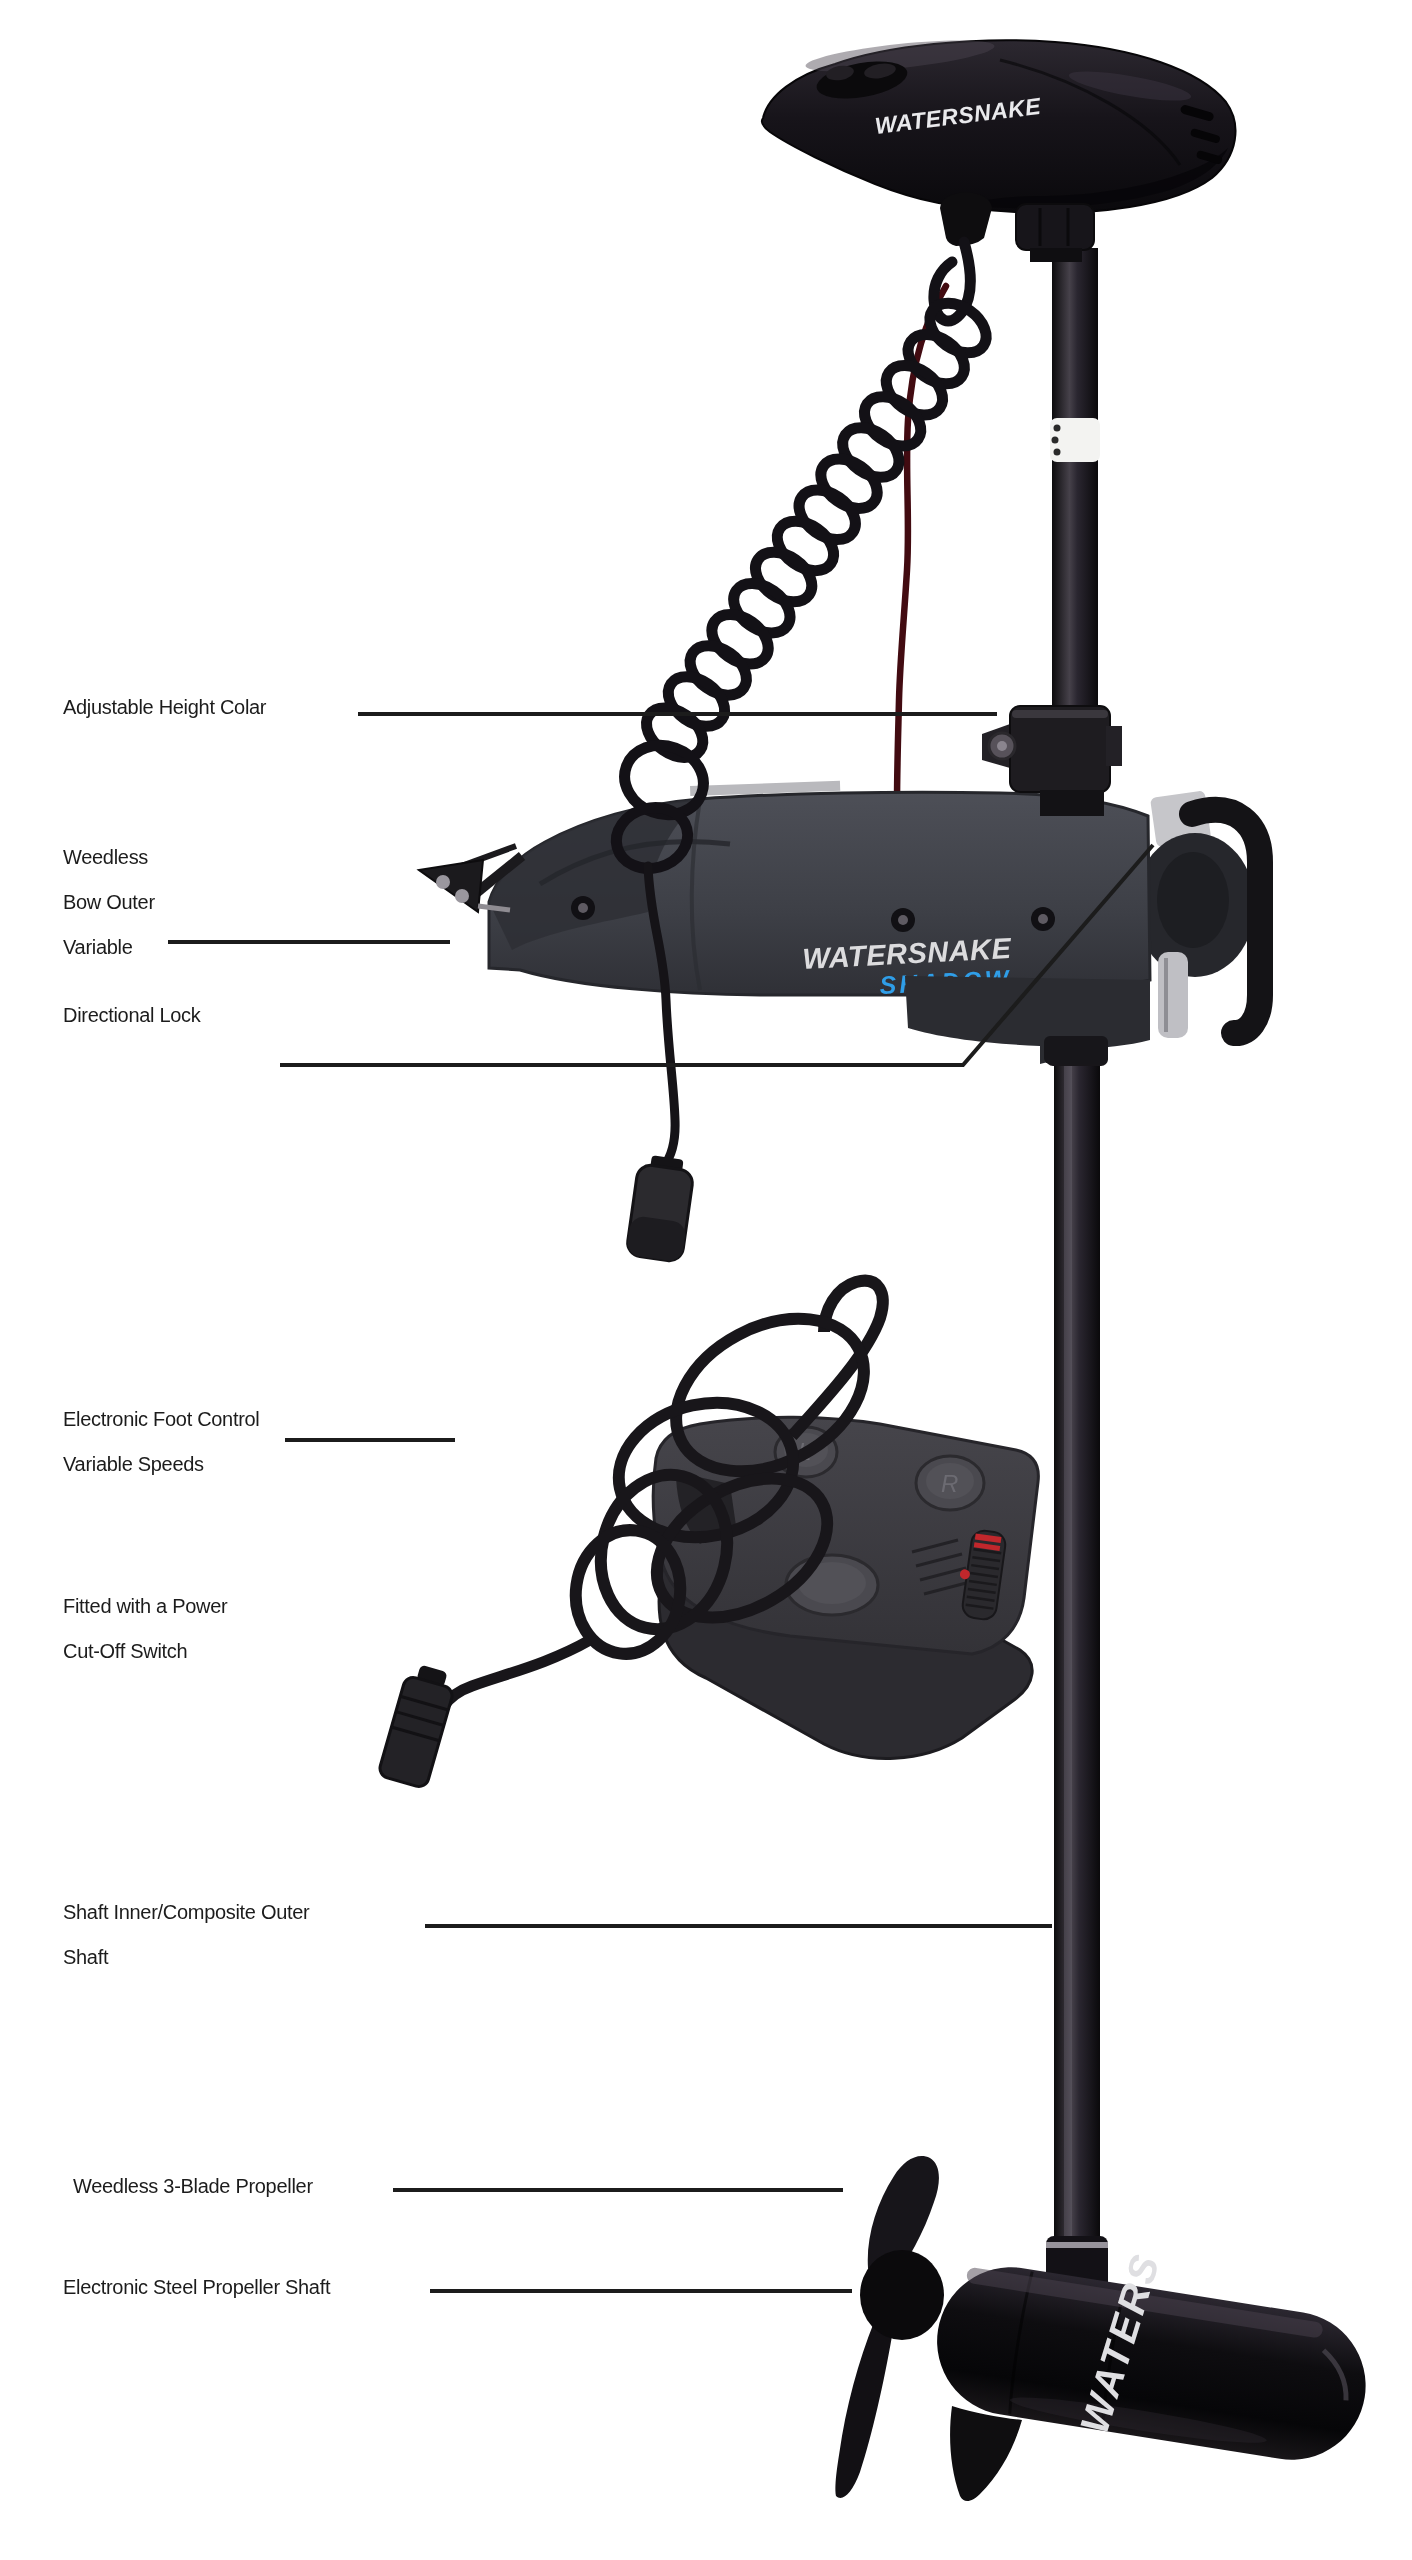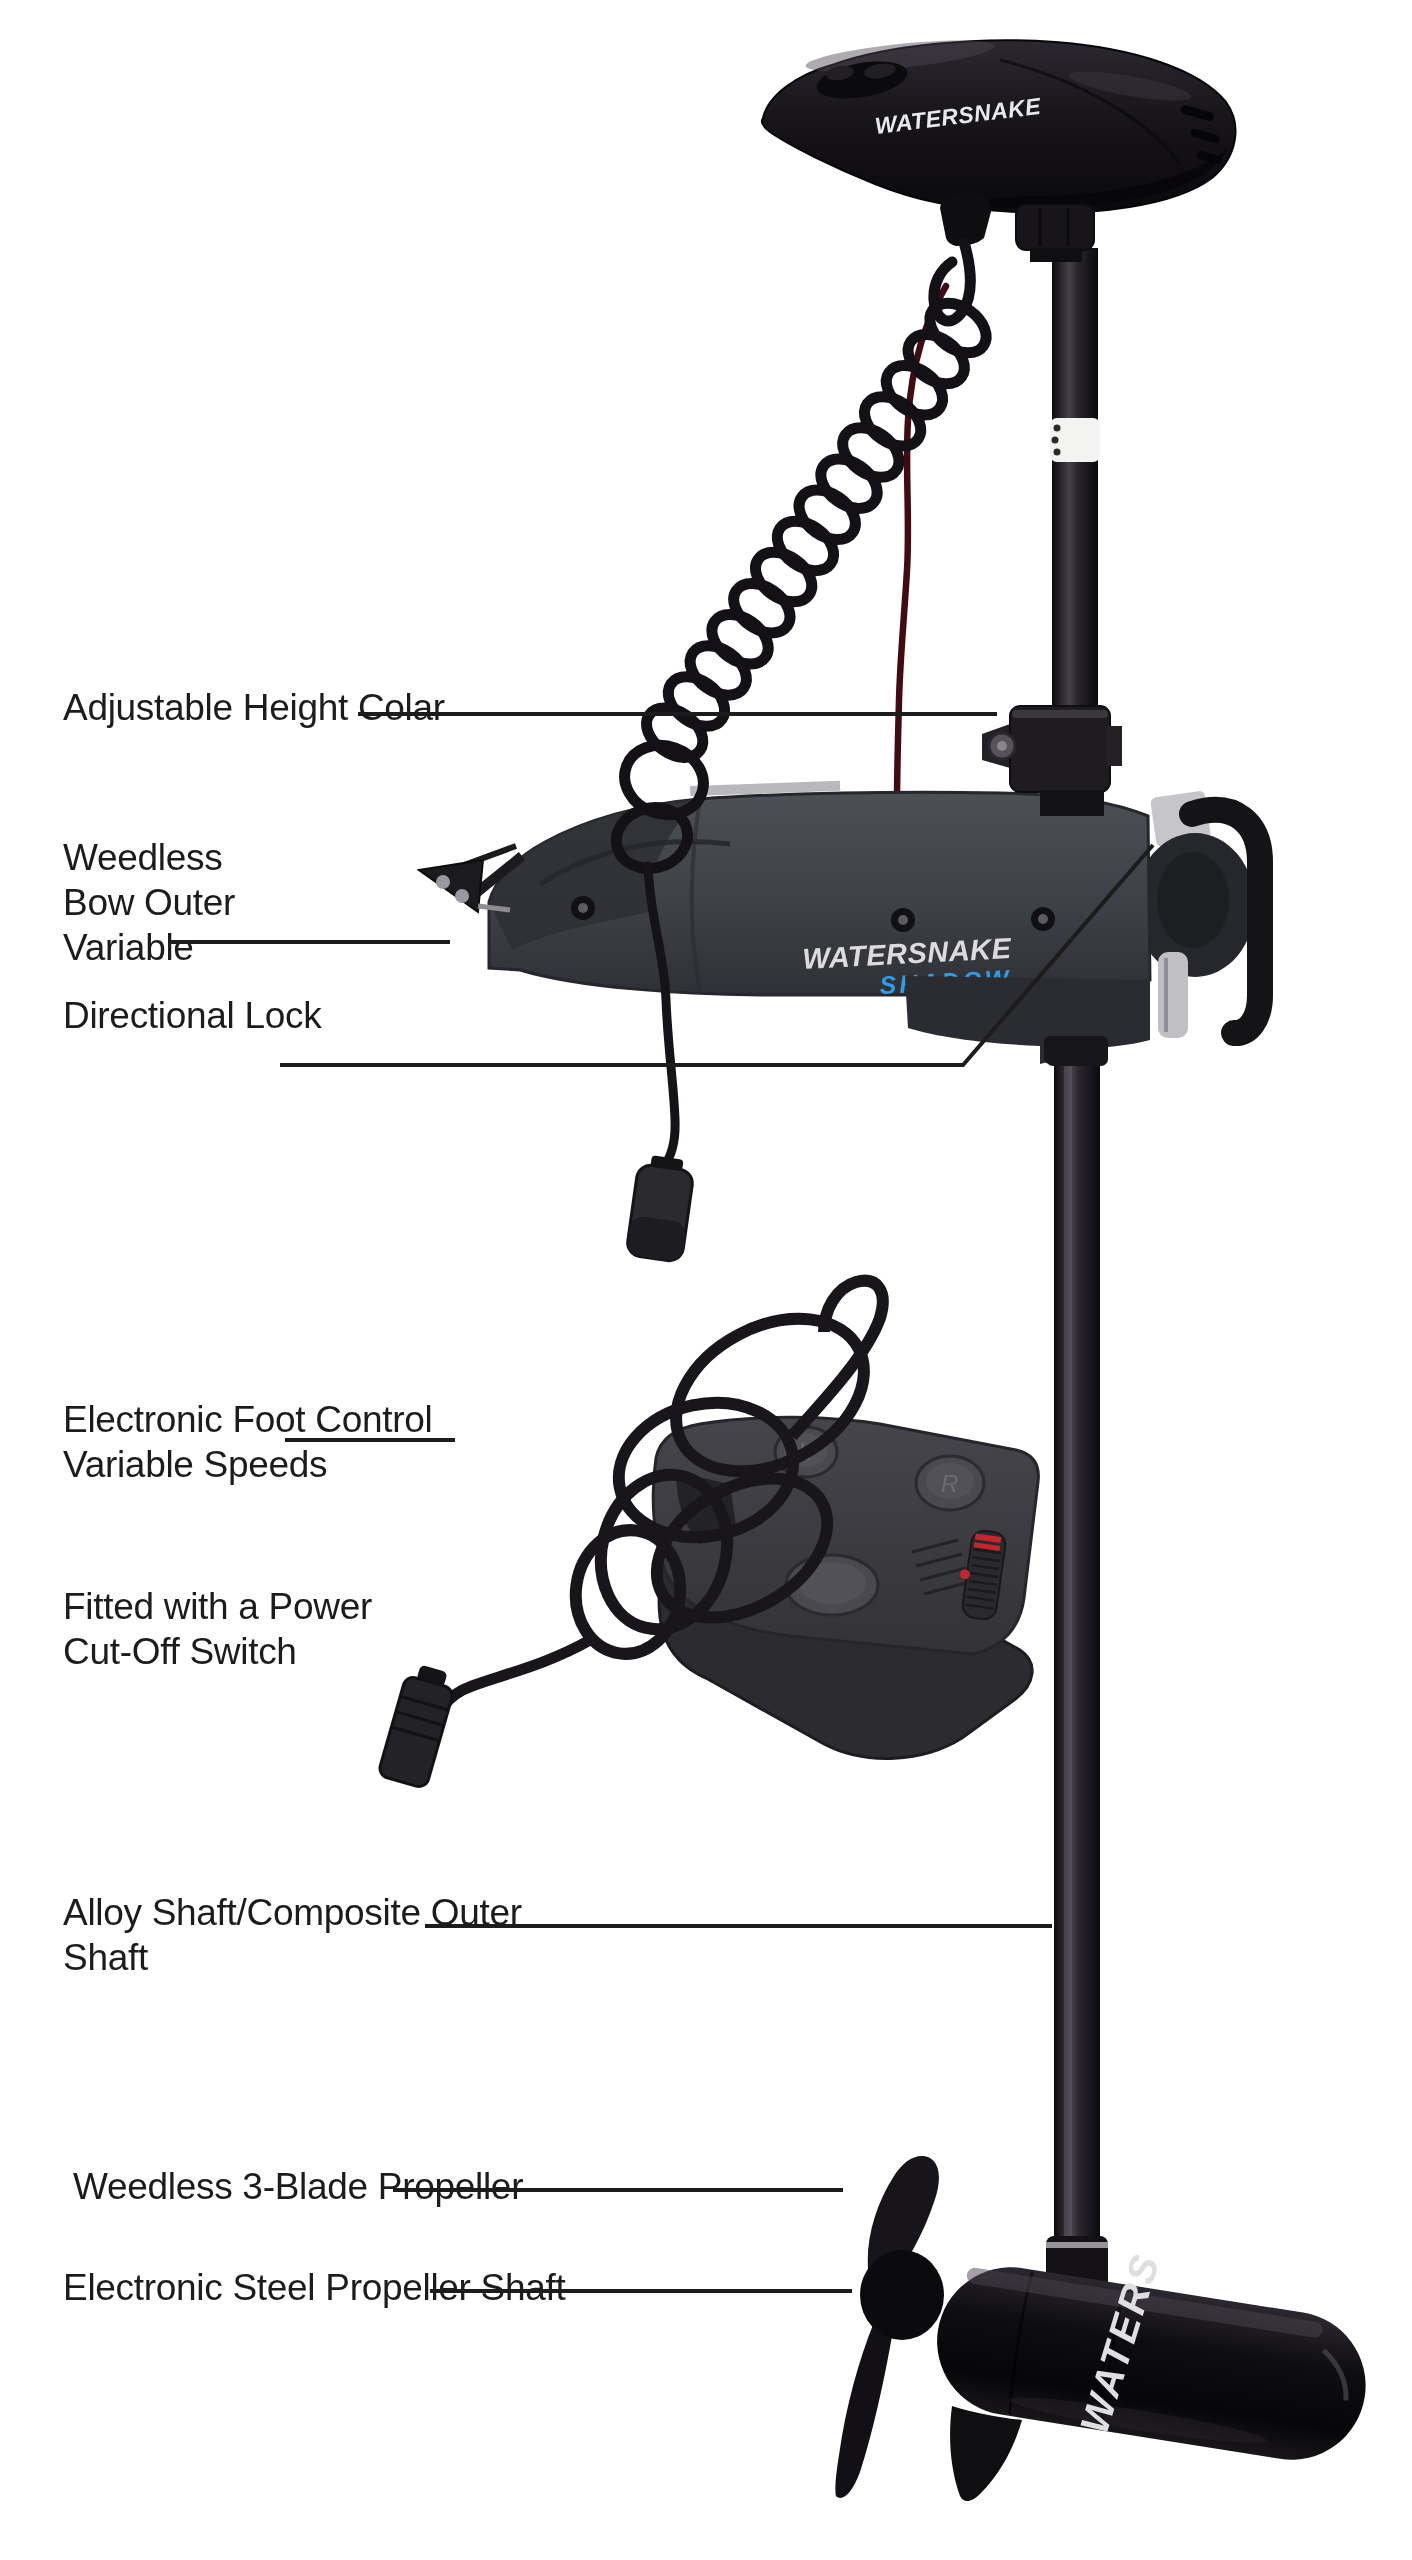--- a/index.html
+++ b/index.html
@@ -7,21 +7,21 @@
     position:relative;
     width:1412px;height:2560px;
     background:#ffffff;
     overflow:hidden;
     font-family:"Liberation Sans",sans-serif;
   }
   svg.art{position:absolute;left:0;top:0;}
   .label{
     position:absolute;
     color:#1c1c1c;
-    font-size:37px;
+    font-size:20px;
     line-height:45px;
     letter-spacing:-0.3px;
     white-space:nowrap;
   }
 </style>
 </head>
 <body>
 
 <div class="canvas">
 
@@ -317,21 +317,21 @@
     <div>Electronic Foot Control</div>
     <div>Variable Speeds</div>
   </div>
 
   <div class="label" style="top:1584px;left:63px">
     <div>Fitted with a Power</div>
     <div>Cut-Off Switch</div>
   </div>
 
   <div class="label" style="top:1890px;left:63px">
-    <div>Alloy Shaft/Composite Outer</div>
+    <div>Shaft Inner/Composite Outer</div>
     <div>Shaft</div>
   </div>
 
   <div class="label" style="top:2164px;left:73px">
     <div>Weedless 3-Blade Propeller</div>
   </div>
 
   <div class="label" style="top:2265px;left:63px">
     <div>Electronic Steel Propeller Shaft</div>
   </div>

